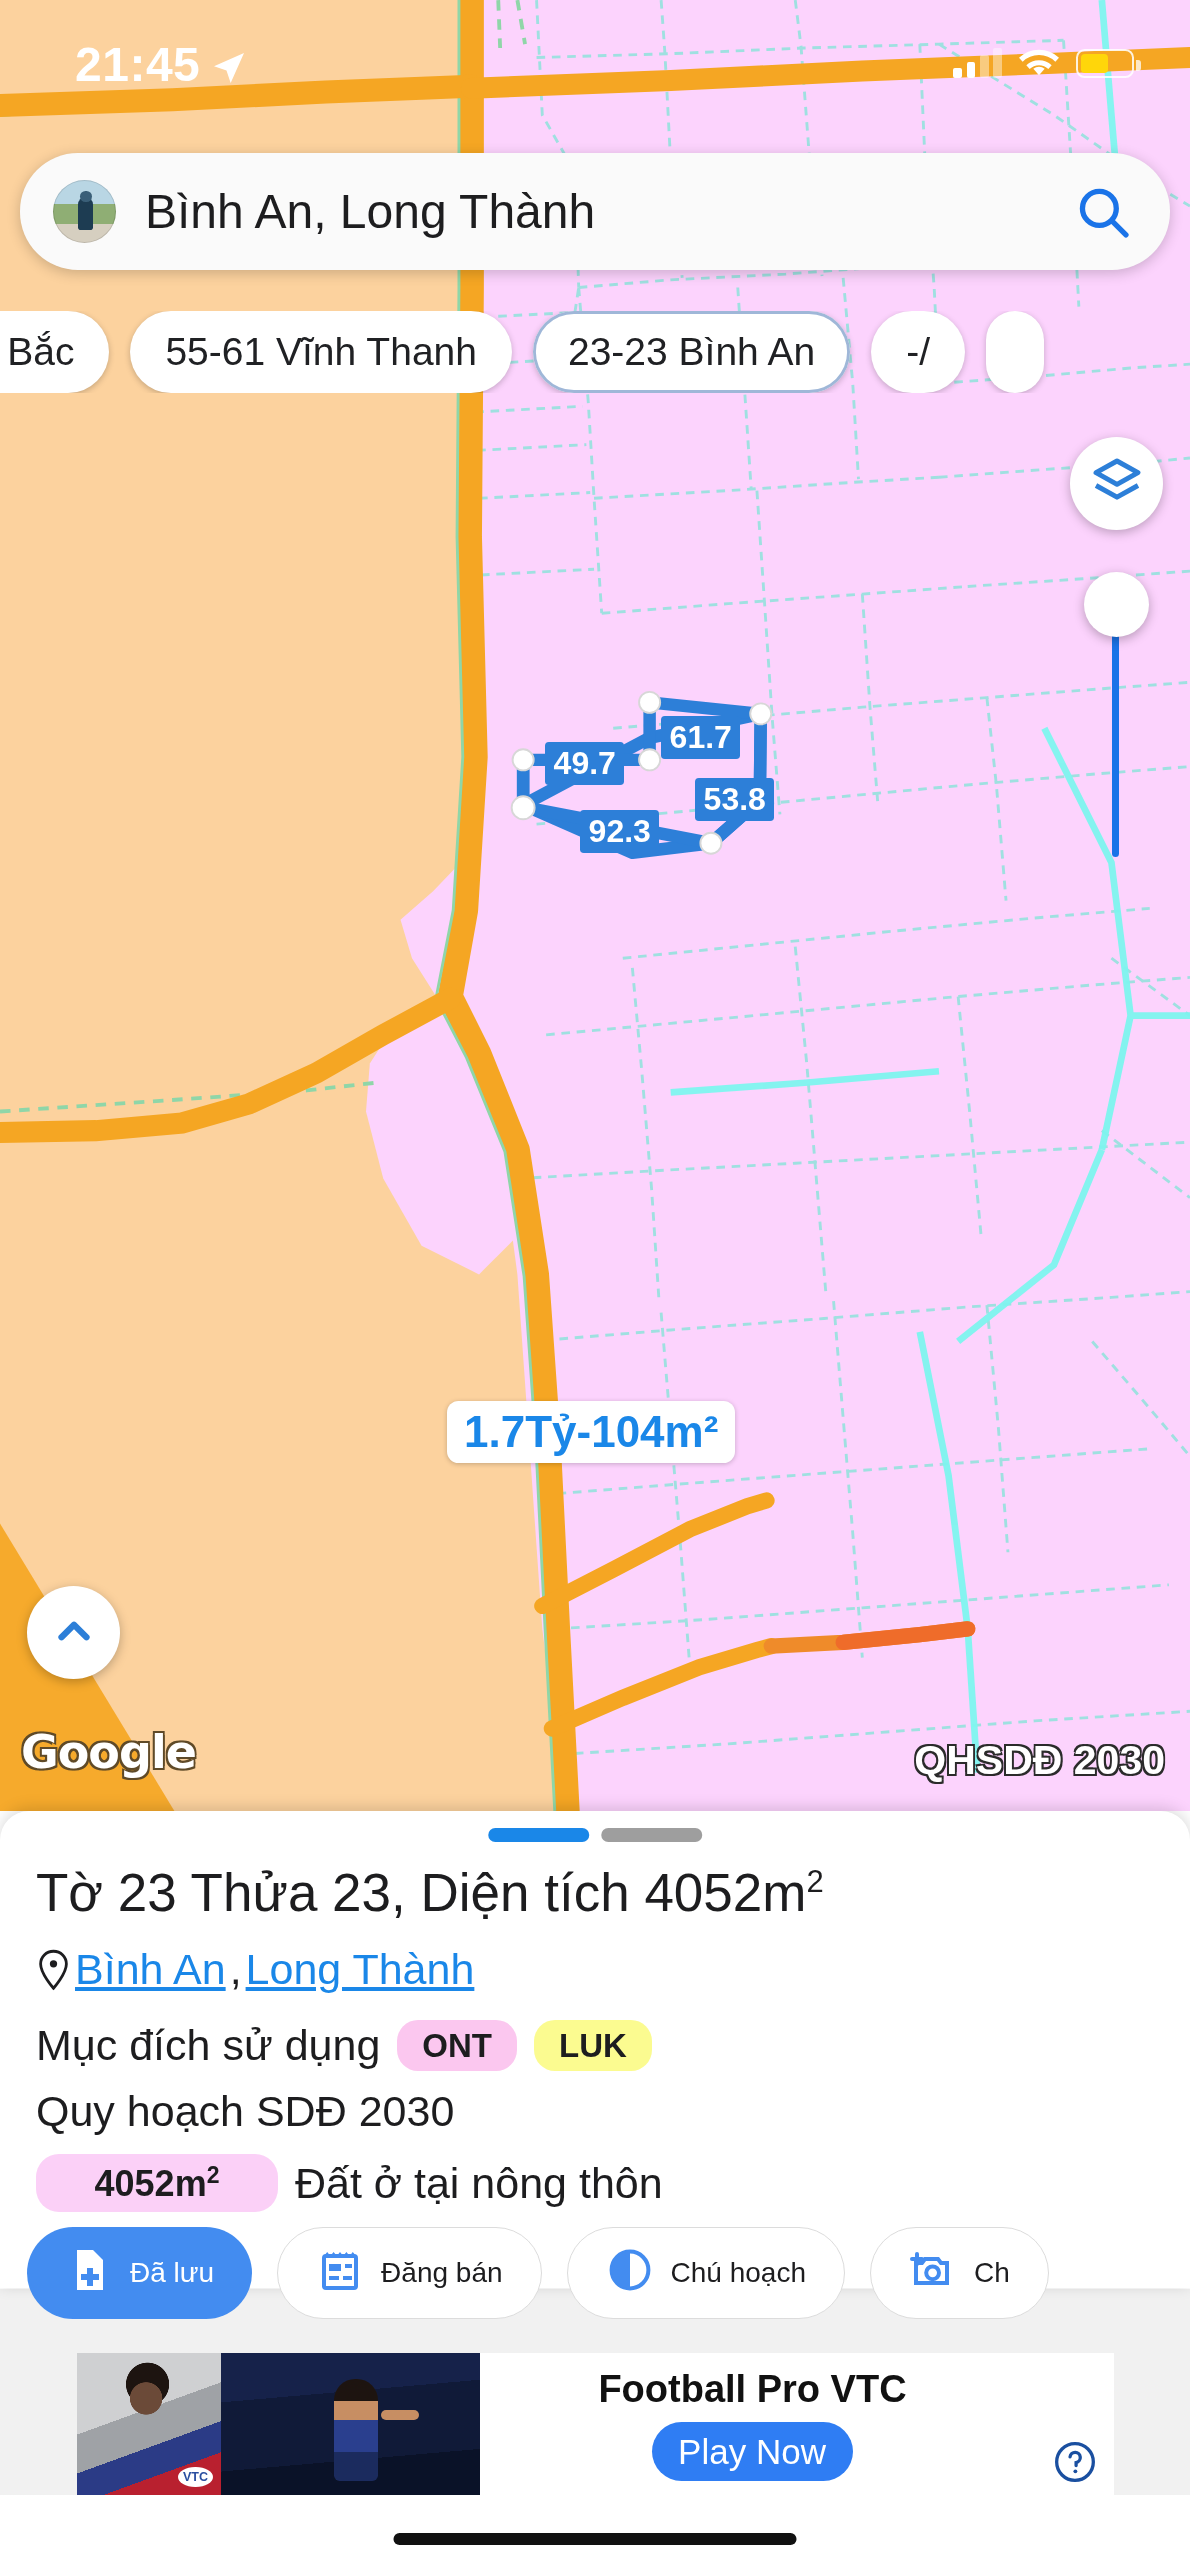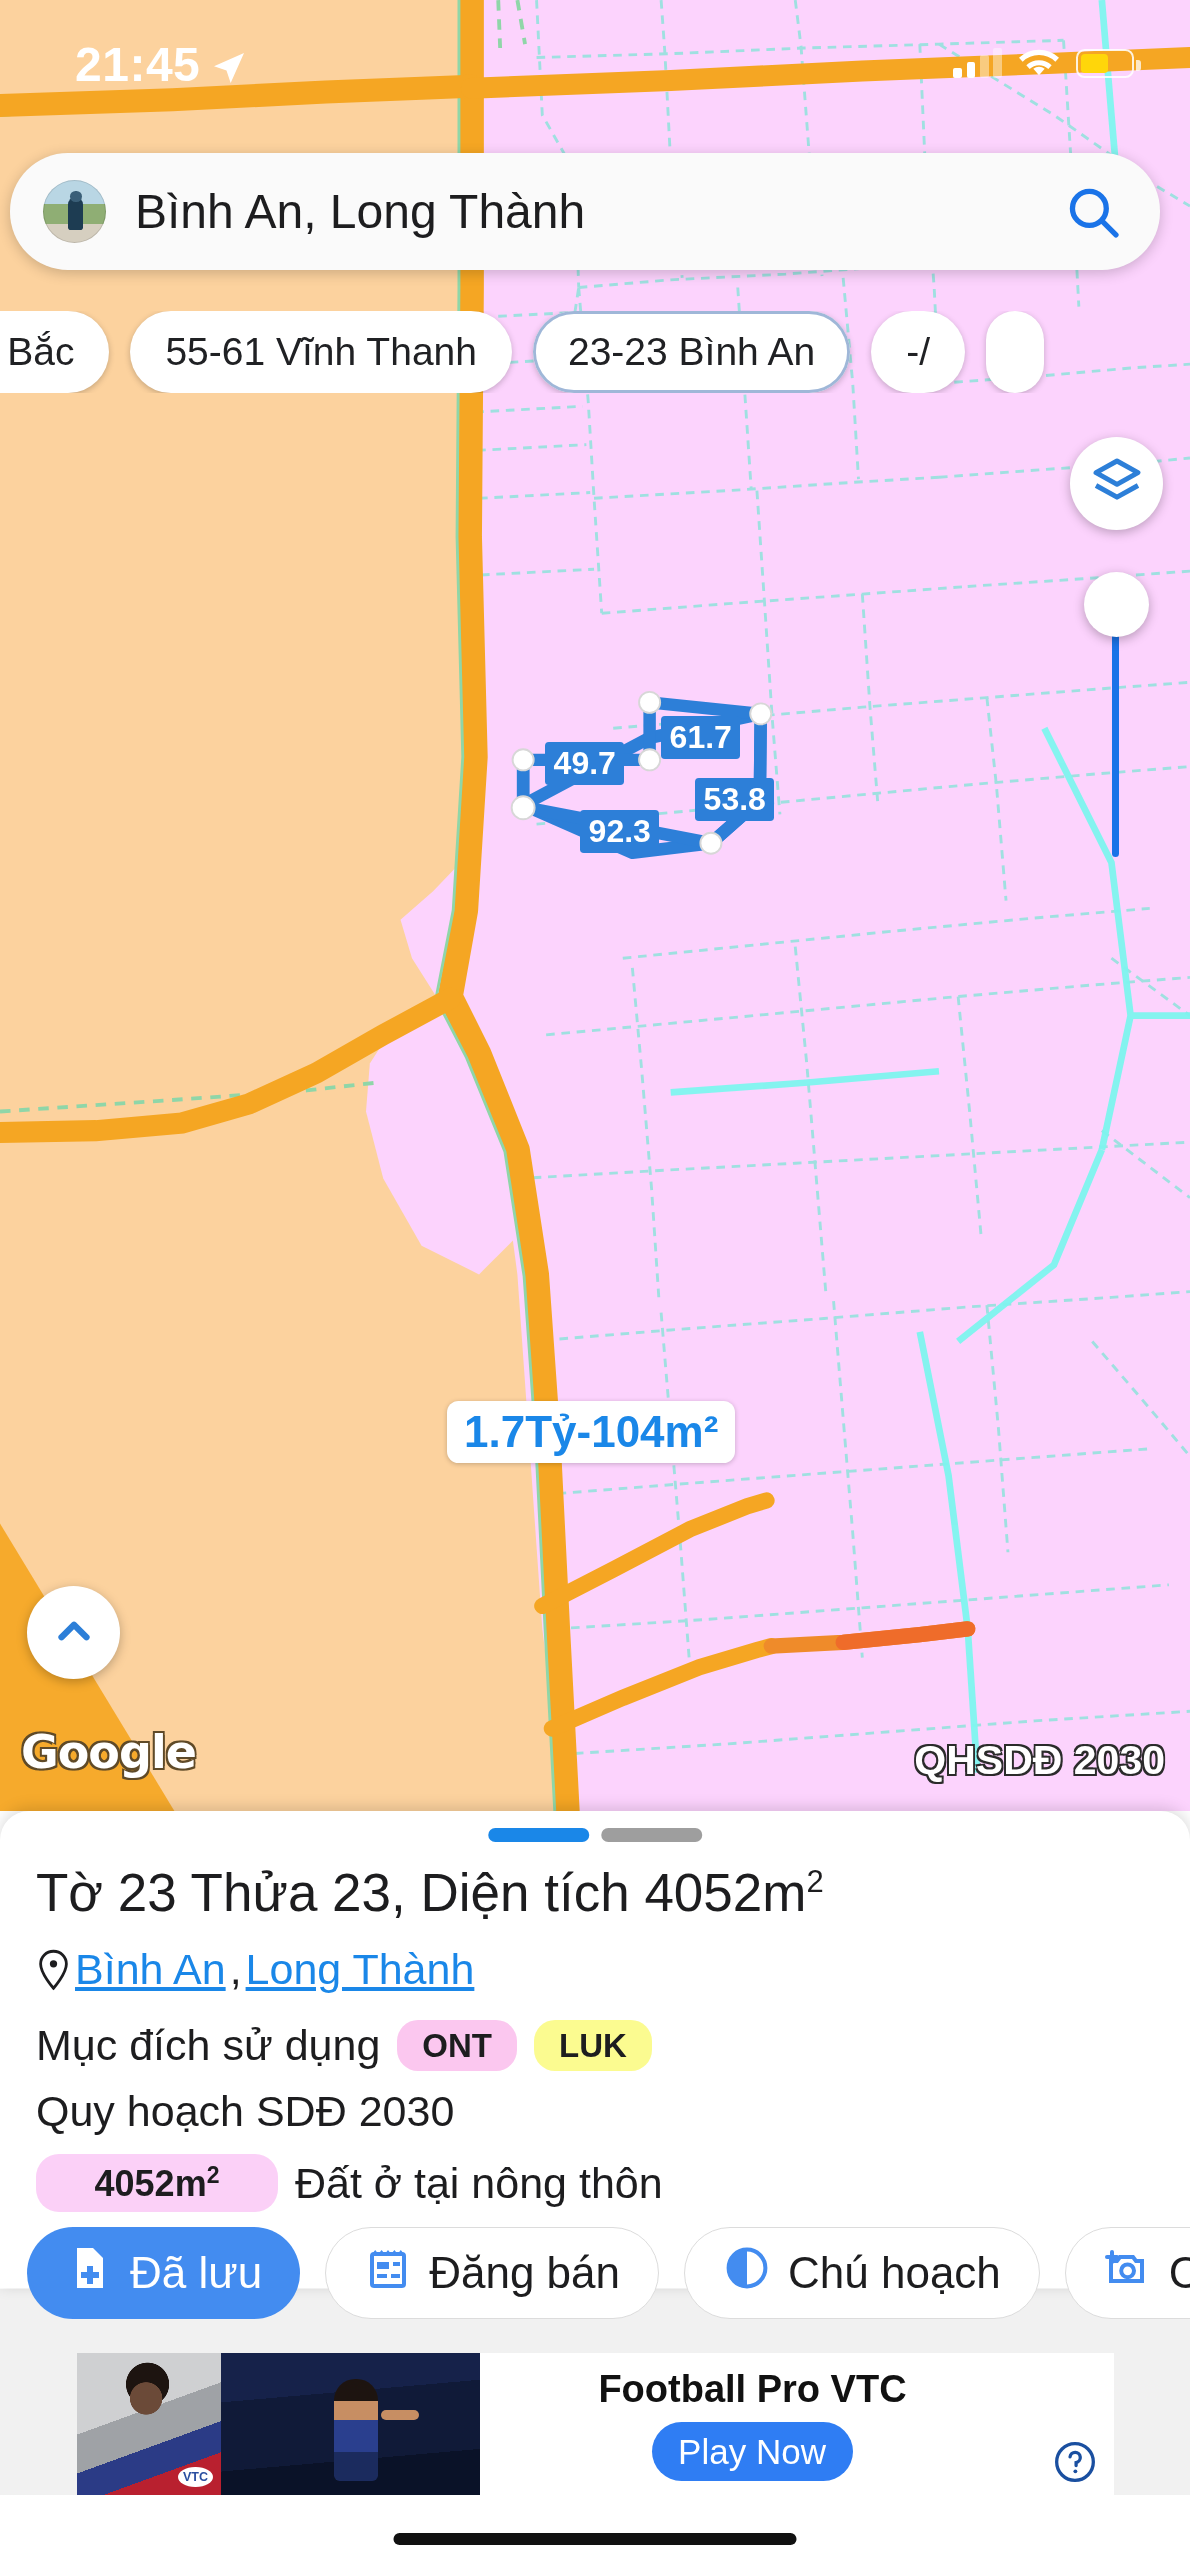--- a/index.html
+++ b/index.html
@@ -46,21 +46,21 @@
   }
   .batt:after {
     content:""; position:absolute; right:-8.6px; top:8.6px;
     width:4.8px; height:11.5px; background:rgba(255,255,255,.75);
     border-radius:0 2.9px 2.9px 0;
   }
   .batt b { display:block; height:100%; width:56%; background:#ffd60a; border-radius:3.8px; }
 
   
   .searchbar {
-    position:absolute; left:10px; top:153px; width:1150px; height:117px;
+    position:absolute; left:20px; top:153px; width:1150px; height:117px;
     background:#fafafa; border-radius:58px; z-index:30;
     box-shadow:0 2.9px 13.4px rgba(0,0,0,.20);
     display:flex; align-items:center; padding:0 38px 0 33px;
   }
   .avatar {
     width:63px; height:63px; border-radius:50%; flex:none;
     background:linear-gradient(#b9d6e4 0 38%, #8fae74 38% 70%, #d6cfc0 70%);
     position:relative; overflow:hidden;
     box-shadow:inset 0 0 0 1px rgba(0,0,0,.12);
   }
@@ -189,21 +189,21 @@
     font-size:36px; font-weight:600; color:#1d1d1f; min-width:242px;
     text-align:center;
   }
   .area-badge sup { font-size:23px; vertical-align:super; }
   .actions {
     position:absolute; left:27px; top:414px; width:1208px; height:96px;
     display:flex; align-items:center; gap:25px; overflow:hidden;
   }
   .act {
     height:92px; border-radius:46px; display:flex; align-items:center;
-    gap:17px; padding:0 38px; font-size:44px; white-space:nowrap; flex:none;
+    gap:17px; padding:0 38px; font-size:28px; white-space:nowrap; flex:none;
   }
   .act.filled { background:#438cf0; color:#fff; }
   .act.outline { background:#fff; color:#1d1d1f; border:1.9px solid #dcdcdc; }
   .act svg { flex:none; }
 
   
   .ad {
     position:absolute; left:0; top:2289px; width:1190px; height:206px;
     background:#f1f1f1; display:flex; align-items:flex-end; justify-content:center;
   }

